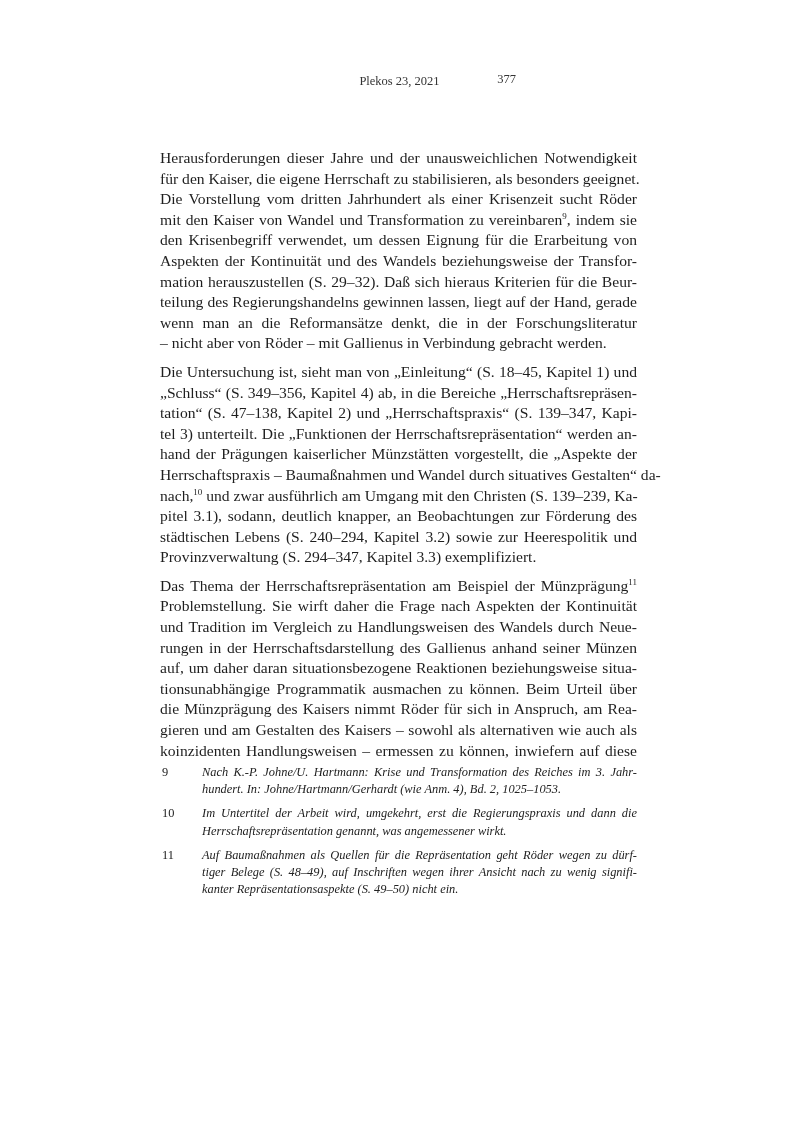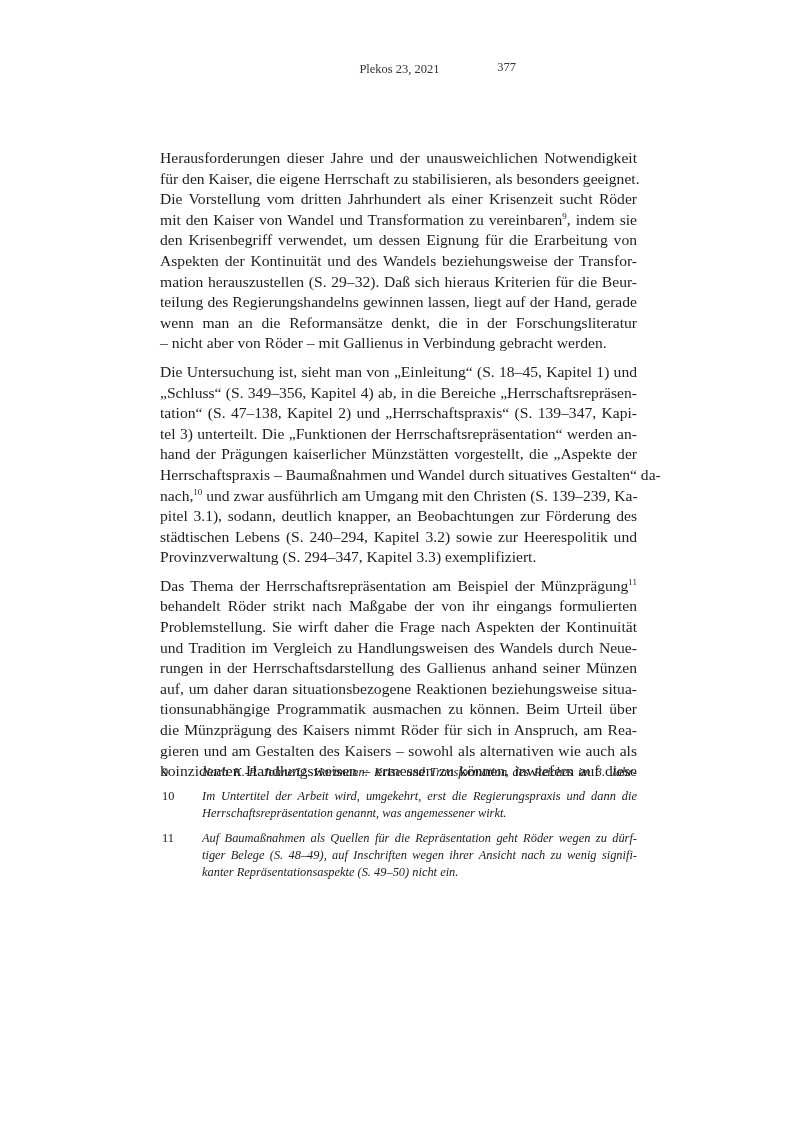--- a/index.html
+++ b/index.html
@@ -1,18 +1,18 @@
 <!DOCTYPE html>
 <html><head>
 <meta charset="utf-8">
 <style>
   html, body { margin:0; padding:0; background:#ffffff; }
   body { width:799px; height:1131px; position:relative; overflow:hidden;
          font-family:"Liberation Serif","DejaVu Serif",serif; color:#1e1e1e; }
-  .header { position:absolute; top:62px; left:0; width:678px; height:20px; font-size:12.5px; color:#333; }
+  .header { position:absolute; top:74px; left:0; width:678px; height:20px; font-size:12.5px; color:#333; }
   .journal { position:absolute; left:0; width:799px; text-align:center; top:0; }
   .pagenum { position:absolute; right:162px; top:-2px; }
   .body { position:absolute; top:148px; left:160px; width:477px; font-size:15.6px; line-height:20.6px; }
   .line { display:block; white-space:nowrap; text-align:justify; text-align-last:justify; height:20.6px; overflow:visible; }
   .line.last { text-align-last:left; }
   .para { margin-bottom:8px; }
   sup { font-size:9px; line-height:0; vertical-align:6px; }
   .footnotes { position:absolute; top:764px; left:160px; width:477px; font-size:12.4px; line-height:17.2px; color:#222; }
   .fn { position:relative; padding-left:42px; margin-bottom:7px; }
   .fn-num { position:absolute; left:2px; top:0; }
@@ -48,36 +48,36 @@
     <span class="line">hand der Prägungen kaiserlicher Münzstätten vorgestellt, die „Aspekte der</span>
     <span class="line">Herrschaftspraxis – Baumaßnahmen und Wandel durch situatives Gestalten“ da-</span>
     <span class="line"><span>nach,</span><sup>10</sup><span> und zwar ausführlich am Umgang mit den Christen (S. 139–239, Ka-</span></span>
     <span class="line">pitel 3.1), sodann, deutlich knapper, an Beobachtungen zur Förderung des</span>
     <span class="line">städtischen Lebens (S. 240–294, Kapitel 3.2) sowie zur Heerespolitik und</span>
     <span class="line last">Provinzverwaltung (S. 294–347, Kapitel 3.3) exemplifiziert.</span>
   </div>
 
   <div class="para">
     <span class="line"><span>Das Thema der Herrschaftsrepräsentation am Beispiel der Münzprägung</span><sup>11</sup></span>
-    <span class="line">behandelt Röder strikt nach Maßgabe der von ihr eingangs formulierten</span>
     <span class="line">Problemstellung. Sie wirft daher die Frage nach Aspekten der Kontinuität</span>
     <span class="line">und Tradition im Vergleich zu Handlungsweisen des Wandels durch Neue-</span>
     <span class="line">rungen in der Herrschaftsdarstellung des Gallienus anhand seiner Münzen</span>
     <span class="line">auf, um daher daran situationsbezogene Reaktionen beziehungsweise situa-</span>
     <span class="line">tionsunabhängige Programmatik ausmachen zu können. Beim Urteil über</span>
     <span class="line">die Münzprägung des Kaisers nimmt Röder für sich in Anspruch, am Rea-</span>
     <span class="line">gieren und am Gestalten des Kaisers – sowohl als alternativen wie auch als</span>
     <span class="line">koinzidenten Handlungsweisen – ermessen zu können, inwiefern auf diese</span>
   </div>
 </div>
 
 <div class="footnotes">
   <div class="fn">
     <span class="fn-num">9</span>
     <span class="line">Nach K.-P. Johne/U. Hartmann: Krise und Transformation des Reiches im 3. Jahr-</span>
+    <span class="line last">hundert. In: Johne/Hartmann/Gerhardt (wie Anm. 4), Bd. 2, 1025–1053.</span>
   </div>
   <div class="fn">
     <span class="fn-num">10</span>
     <span class="line">Im Untertitel der Arbeit wird, umgekehrt, erst die Regierungspraxis und dann die</span>
     <span class="line last">Herrschaftsrepräsentation genannt, was angemessener wirkt.</span>
   </div>
   <div class="fn">
     <span class="fn-num">11</span>
     <span class="line">Auf Baumaßnahmen als Quellen für die Repräsentation geht Röder wegen zu dürf-</span>
     <span class="line">tiger Belege (S. 48–49), auf Inschriften wegen ihrer Ansicht nach zu wenig signifi-</span>

